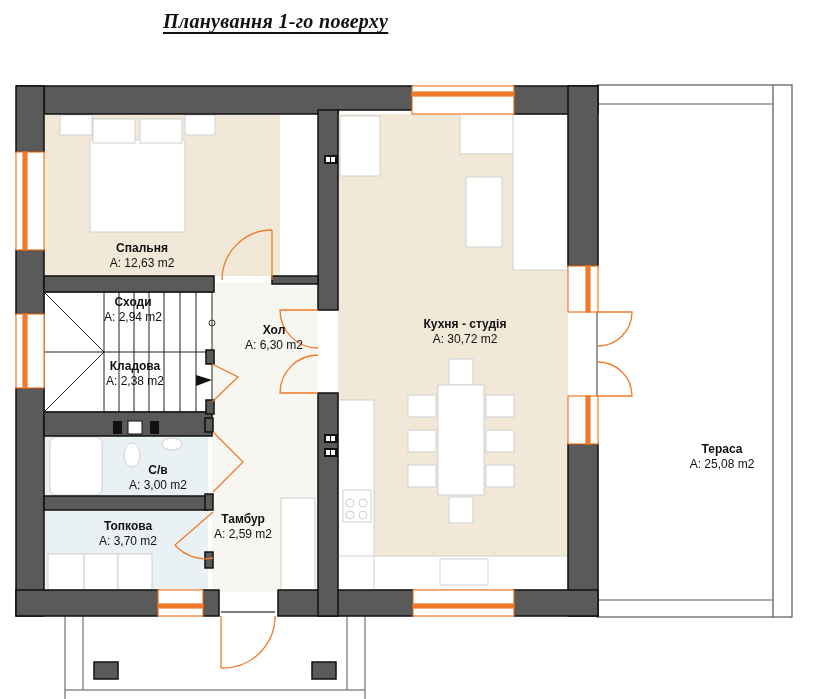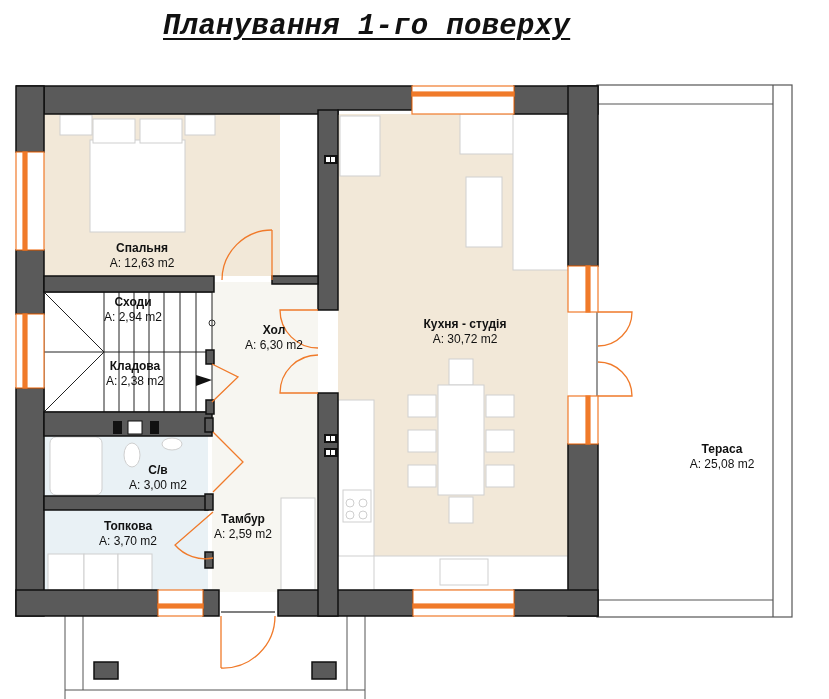--- a/index.html
+++ b/index.html
@@ -1,19 +1,19 @@
 <!DOCTYPE html>
 <html><head>
 <meta charset="utf-8">
 <style>
   html, body { margin: 0; padding: 0; background: #ffffff; }
   body { width: 829px; height: 699px; position: relative; overflow: hidden; font-family: "Liberation Sans", sans-serif; }
   .title {
     position: absolute; left: 163px; top: 10px;
-    font-family: Liberation Mono, monospace; font-size: 29px; font-weight: bold; font-style: italic;
+    font-family: Liberation Serif, serif; font-size: 20px; font-weight: bold; font-style: italic;
     text-decoration: underline; text-decoration-thickness: 2px; text-underline-offset: 4px;
     color: #111; letter-spacing: 0.3px; white-space: nowrap;
   }
   svg { position: absolute; left: 0; top: 0; }
   .room-name { font-family: "Liberation Sans", sans-serif; font-size: 12px; font-weight: bold; fill: #111; }
   .room-area { font-family: "Liberation Sans", sans-serif; font-size: 12px; fill: #111; }
 </style>
 </head>
 <body>
 

